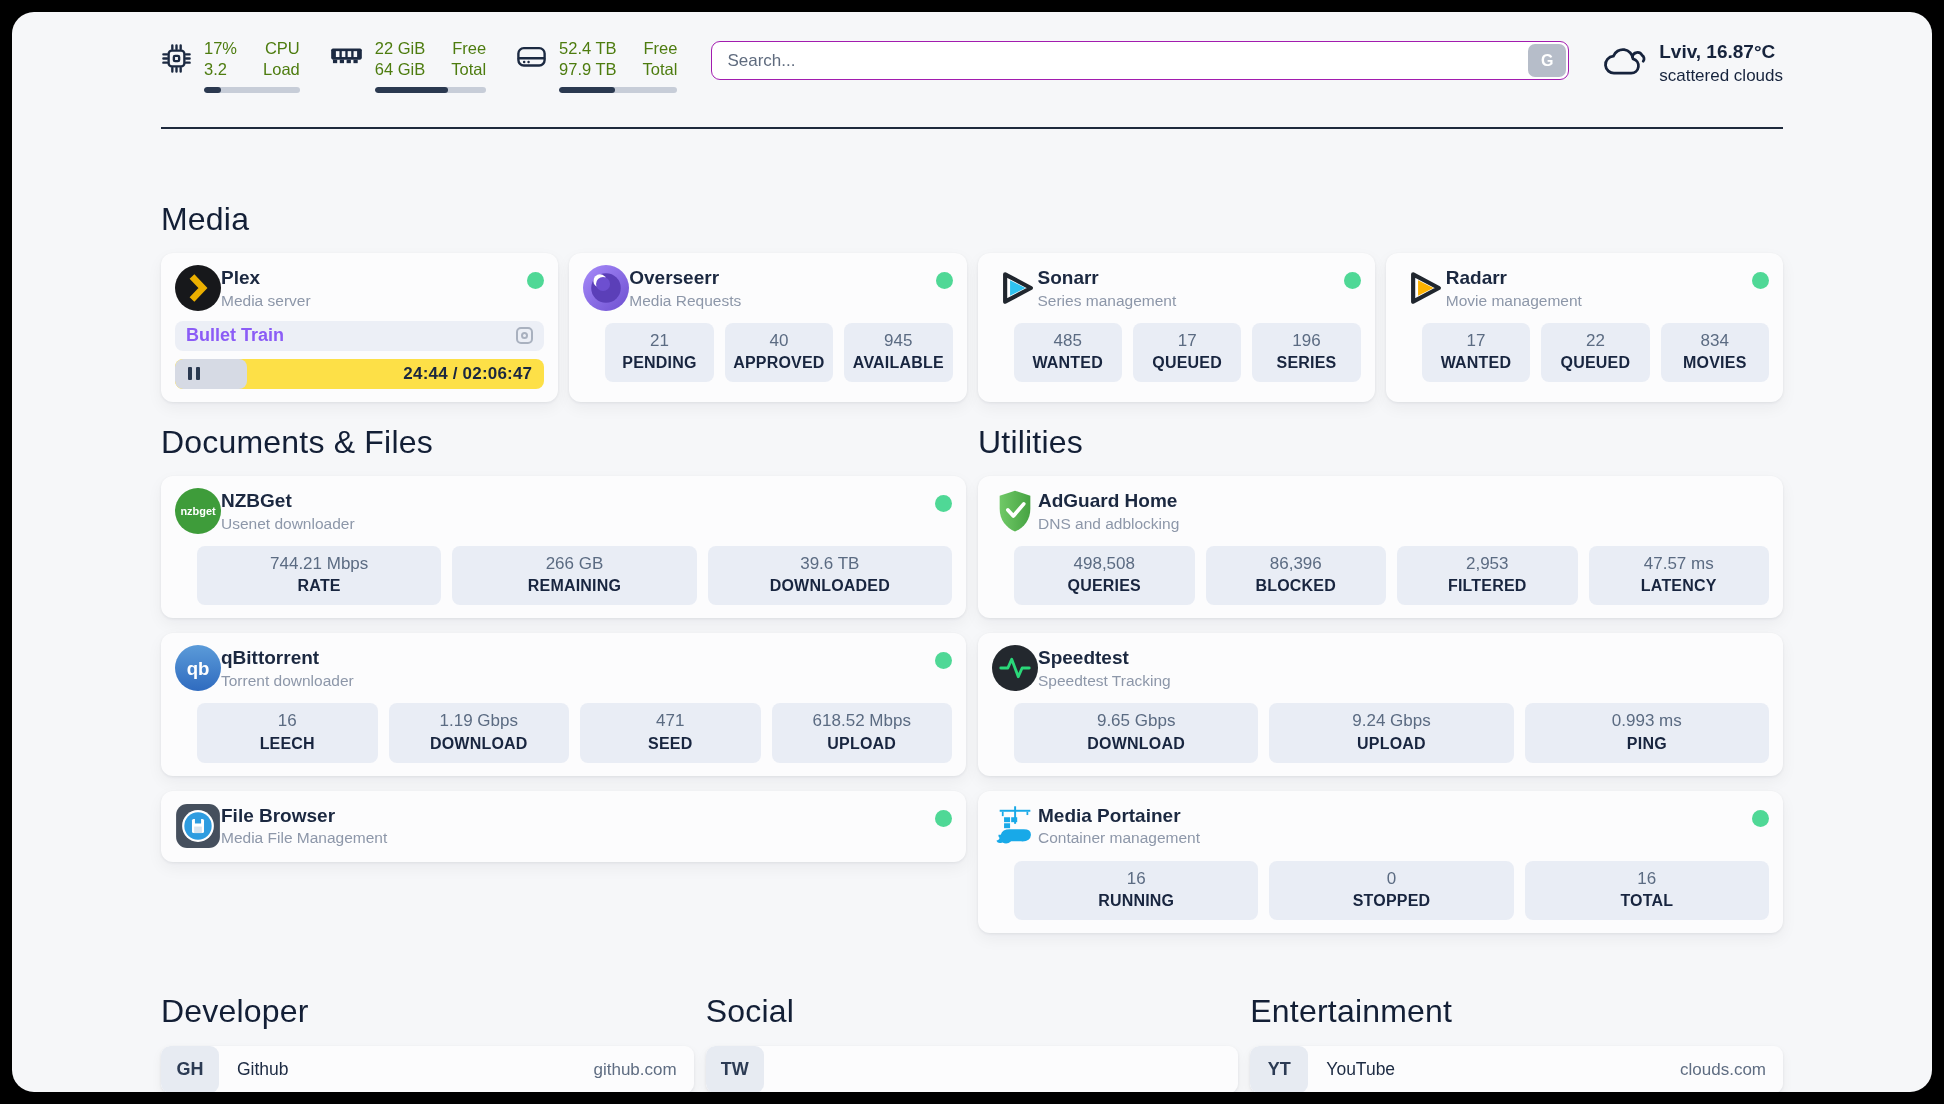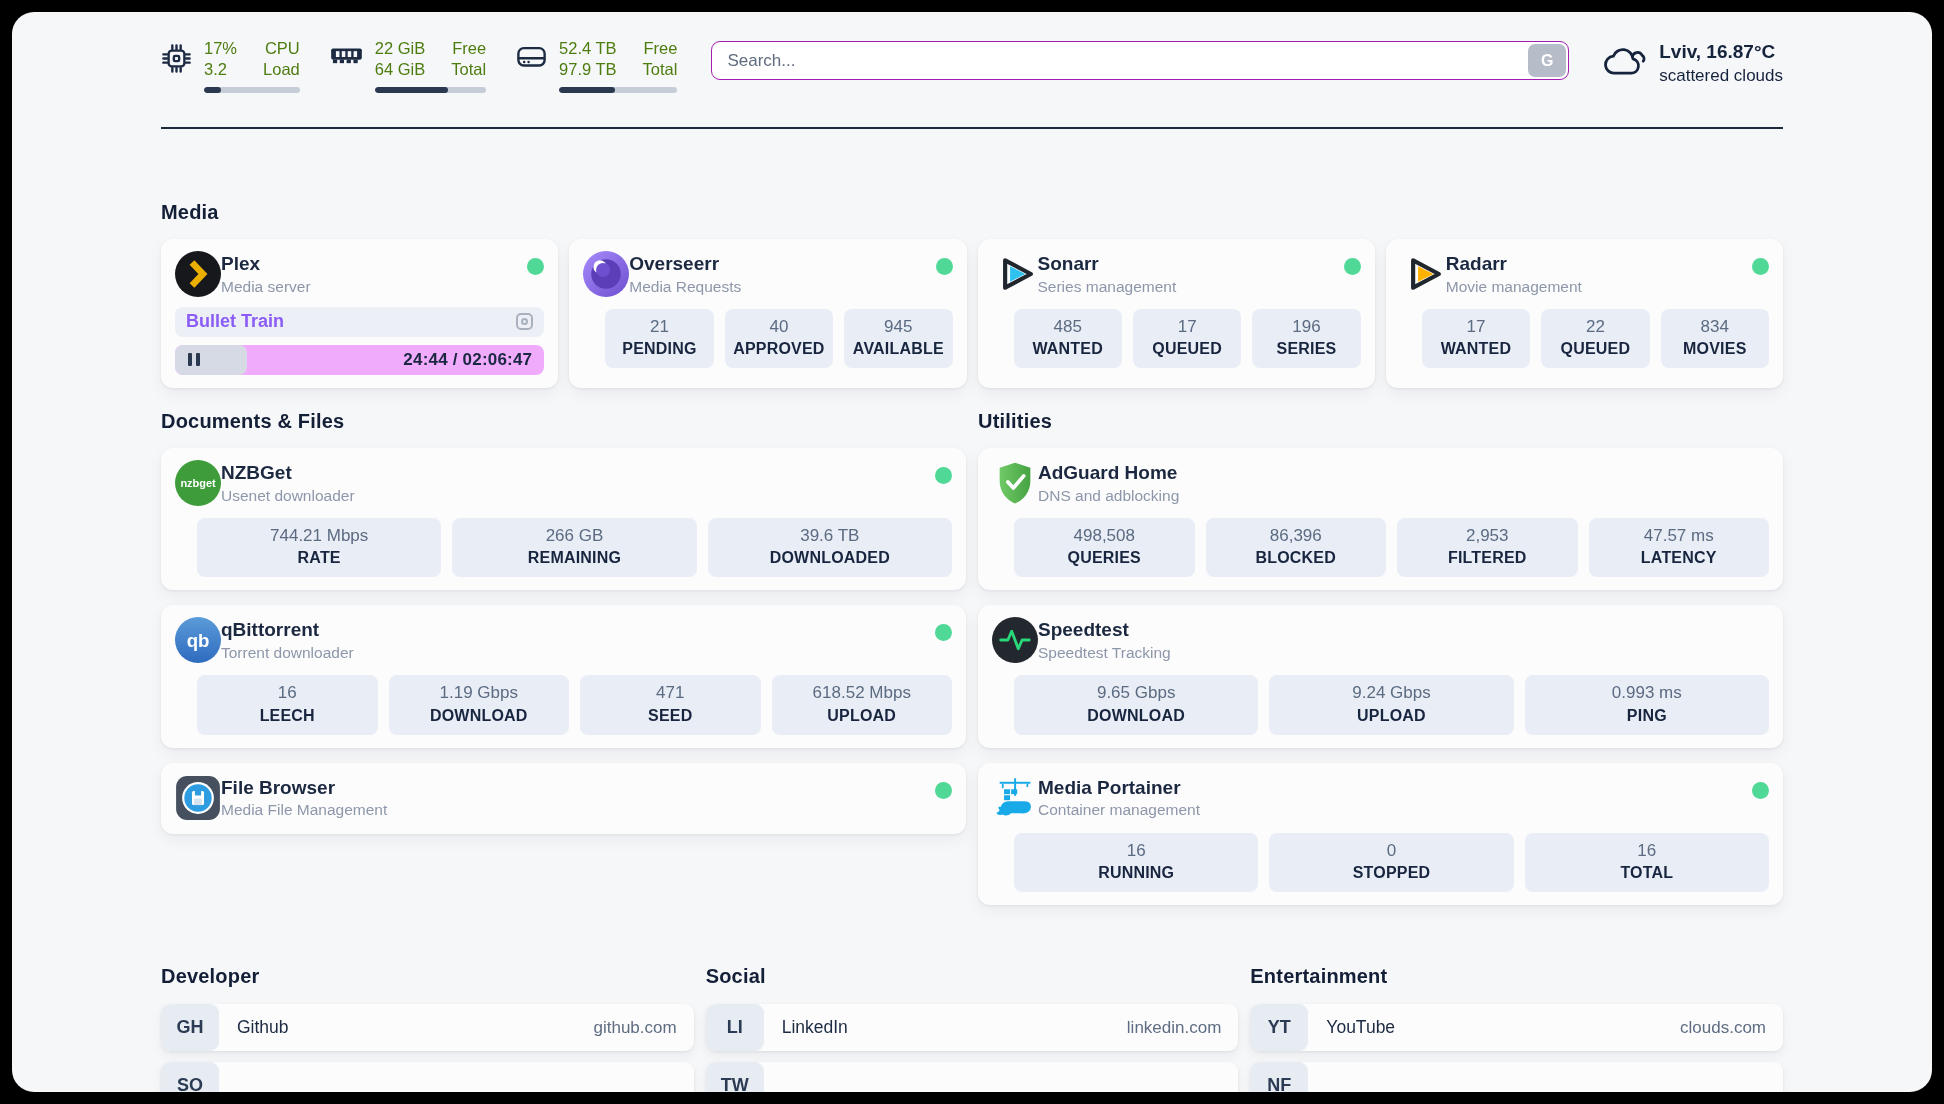--- a/index.html
+++ b/index.html
@@ -43,21 +43,21 @@
   }
 
   .weather { display: flex; gap: 12px; align-items: center; flex-shrink: 0; margin-top: 2px; }
   .weather-text { line-height: 1.3; }
   .weather-main { font-size: 19px; font-weight: 600; color: #16233c; }
   .weather-cond { font-size: 17px; color: #16233c; }
 
   .divider { margin-top: 34px; border-top: 2.5px solid #1e2a3d; }
 
   
-  .section-title { font-size: 20px; font-weight: 700; color: #131f36; letter-spacing: .2px; }
+  .section-title { font-size: 32px; font-weight: 400; color: #131f36; letter-spacing: .2px; }
   .mt-media { margin-top: 72px; }
   .media-grid { display: grid; grid-template-columns: repeat(4, 1fr); gap: 11px; margin-top: 15px; }
 
   .two-col { display: grid; grid-template-columns: 1fr 1fr; gap: 12px; margin-top: 22px; }
   .col-stack { display: flex; flex-direction: column; gap: 15px; margin-top: 15px; }
 
   
   .card {
     background: #fcfcfd; border-radius: 12px; padding: 12px 14px 13px;
     box-shadow: 0 1px 3px rgba(18,28,48,.07), 0 6px 16px rgba(18,28,48,.05);
@@ -73,21 +73,21 @@
   .stats-row { display: flex; gap: 11px; margin-top: 12px; padding-left: 22px; }
   .stat { flex: 1; background: #e9edf5; border-radius: 8px; text-align: center; padding: 8px 4px 9px; }
   .stat-value { font-size: 17px; color: #5b6b82; line-height: 1.2; }
   .stat-label { font-size: 16px; font-weight: 700; color: #18253f; line-height: 1.25; margin-top: 2px; letter-spacing: .2px; }
 
   
   .media-row { margin-top: 10px; height: 30px; background: #eceff6; border-radius: 8px; display: flex; align-items: center; padding: 0 11px; }
   .media-title { font-size: 18px; font-weight: 600; color: #8b5cf6; }
   .media-kind-icon { margin-left: auto; width: 17px; height: 17px; border: 2px solid #a9b1bf; border-radius: 5px; position: relative; }
   .media-kind-icon::after { content: ""; position: absolute; inset: 3px; border: 2px solid #a9b1bf; border-radius: 50%; }
-  .progress-row { margin-top: 8px; height: 30px; background: #f0abfc; border-radius: 8px; position: relative; display: flex; align-items: center; overflow: hidden; }
+  .progress-row { margin-top: 8px; height: 30px; background: #fde047; border-radius: 8px; position: relative; display: flex; align-items: center; overflow: hidden; }
   .progress-fill { position: absolute; left: 0; top: 0; bottom: 0; background: #d6dae4; border-radius: 8px; }
   .pause-icon { position: relative; margin-left: 13px; display: flex; gap: 4px; }
   .pause-icon i { display: block; width: 4px; height: 13px; background: #2a3950; border-radius: 1px; }
   .progress-time { position: relative; margin-left: auto; margin-right: 12px; font-size: 17px; font-weight: 600; color: #1a2740; letter-spacing: .2px; }
 
   
   .bookmarks-grid { display: grid; grid-template-columns: 1fr 1fr 1fr; gap: 12px; margin-top: 60px; }
   .bm-list { display: flex; flex-direction: column; gap: 11px; margin-top: 16px; }
   .bm-row {
     height: 47px; background: #fcfcfd; border-radius: 9px; display: flex; align-items: center;
@@ -570,25 +570,20 @@
 
           </div>
 
         </div>
       </div>
 
       <div>
         <div class="section-title">Social</div>
         <div class="bm-list">
           <div class="bm-row">
-            <span class="bm-abbr">LI</span>
-            <span class="bm-name">LinkedIn</span>
-            <span class="bm-url">linkedin.com</span>
-          </div>
-          <div class="bm-row">
             <span class="bm-abbr">TW</span>
 
           </div>
         </div>
       </div>
 
       <div>
         <div class="section-title">Entertainment</div>
         <div class="bm-list">
           <div class="bm-row">

